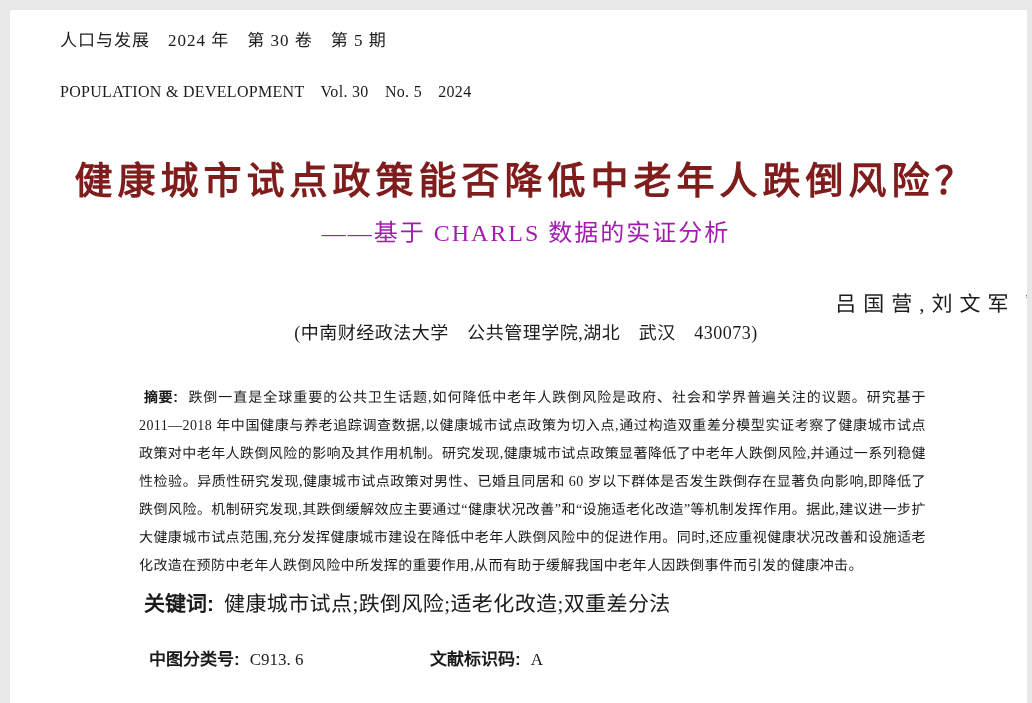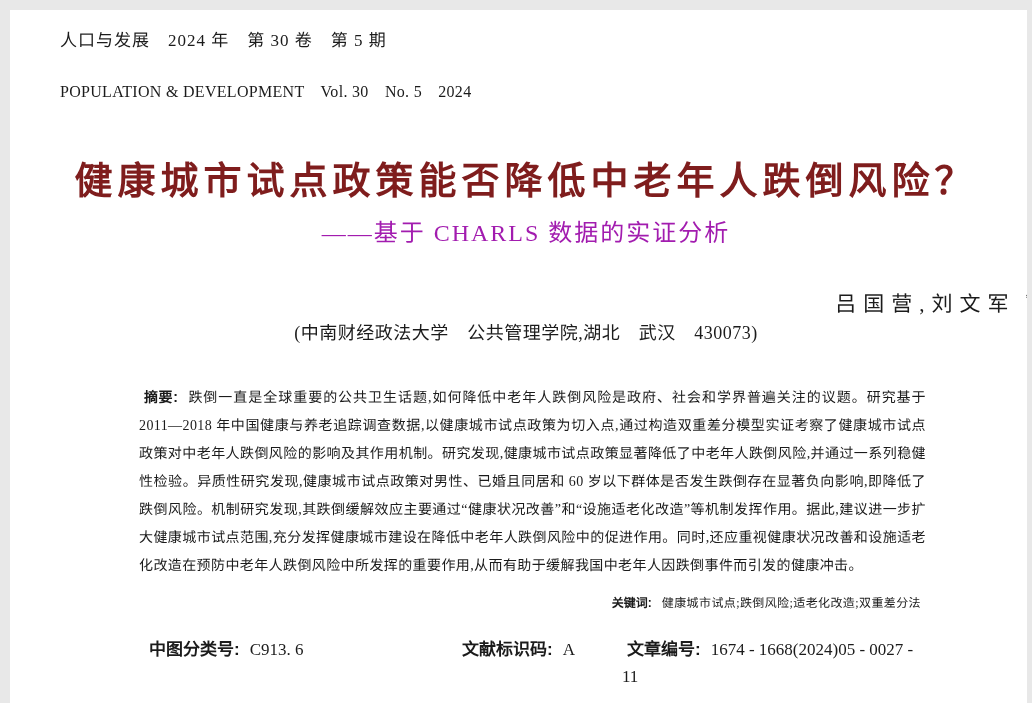--- a/index.html
+++ b/index.html
@@ -95,31 +95,29 @@
     line-height: 28px;
     text-align: justify;
     letter-spacing: 0.4px;
   }
   .hei-label {
     font-family: "Liberation Sans", sans-serif;
     font-weight: bold;
     letter-spacing: 0;
   }
   .keywords {
-    font-size: 12px;
+    font-size: 21px;
     line-height: 27.5px;
     letter-spacing: 0.4px;
-    text-align: right;
   }
   .classification {
     display: flex;
-    margin-top: 3px;
+    margin-top: 12px;
     font-size: 17px;
     line-height: 27.5px;
-    gap: 32px;
   }
   .clc-item   { width: 229px; flex: 0 0 auto; }
   .code-item  { width: 185px; flex: 0 0 auto; text-align: right; }
   .id-item    { flex: 1 1 auto; }
 </style>
 </head>
 <body>
 
 <div class="page">
 
@@ -138,18 +136,17 @@
 
   <div class="meta">
 
     <p class="abstract"><span class="hei-label">摘要:</span><span>跌倒一直是全球重要的公共卫生话题,如何降低中老年人跌倒风险是政府、社会和学界普遍关注的议题。研究基于 2011—2018 年中国健康与养老追踪调查数据,以健康城市试点政策为切入点,通过构造双重差分模型实证考察了健康城市试点政策对中老年人跌倒风险的影响及其作用机制。研究发现,健康城市试点政策显著降低了中老年人跌倒风险,并通过一系列稳健性检验。异质性研究发现,健康城市试点政策对男性、已婚且同居和 60 岁以下群体是否发生跌倒存在显著负向影响,即降低了跌倒风险。机制研究发现,其跌倒缓解效应主要通过“健康状况改善”和“设施适老化改造”等机制发挥作用。据此,建议进一步扩大健康城市试点范围,充分发挥健康城市建设在降低中老年人跌倒风险中的促进作用。同时,还应重视健康状况改善和设施适老化改造在预防中老年人跌倒风险中所发挥的重要作用,从而有助于缓解我国中老年人因跌倒事件而引发的健康冲击。</span></p>
 
     <p class="keywords"><span class="hei-label">关键词:</span><span>健康城市试点;跌倒风险;适老化改造;双重差分法</span></p>
 
     <p class="classification">
       <span class="clc-item"><span class="hei-label">中图分类号:</span><span>C913. 6</span></span>
       <span class="code-item"><span class="hei-label">文献标识码:</span><span>A</span></span>
-      <span class="id-item"><span class="hei-label">文章编号:</span><span>1674 - 1668(2024)05 - 0027 - 11</span></span>
     </p>
 
   </div>
 
 </div>
 
 </body></html>

